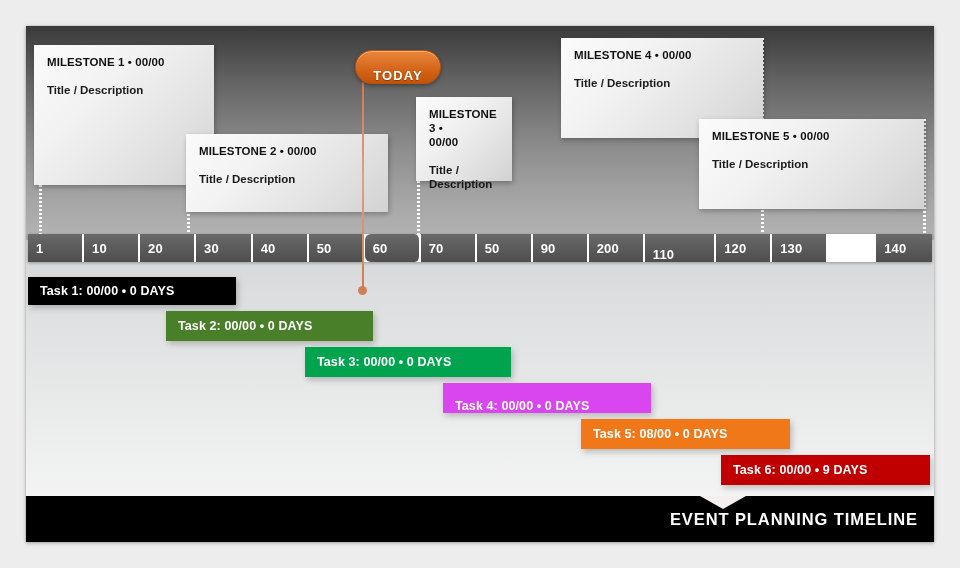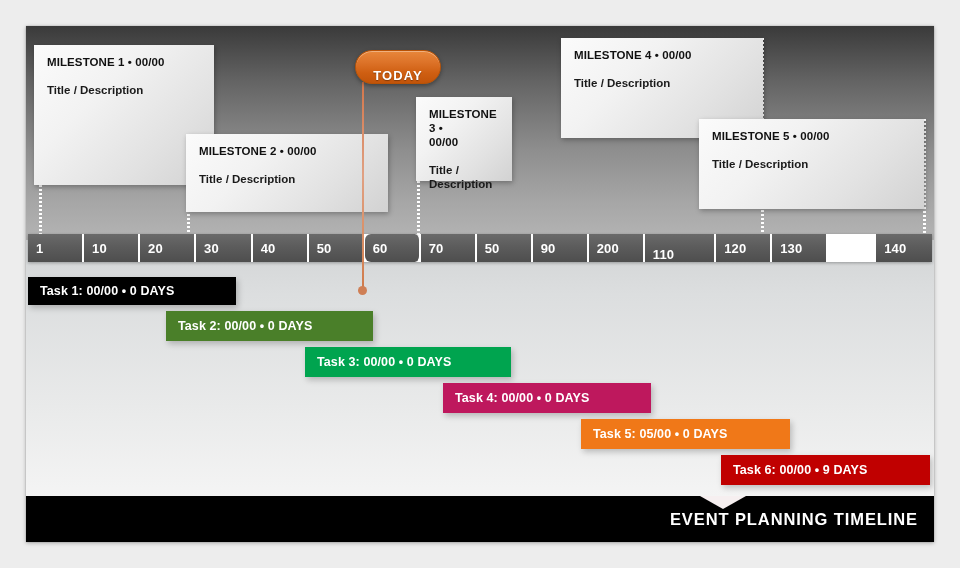--- a/index.html
+++ b/index.html
@@ -303,25 +303,25 @@
     <div id="tasks">
         <div class="task" style="left: 2px; top: 251px; width: 208px; height: 28px; background: rgb(0, 0, 0);">
           <span>Task 1: 00/00 • 0 DAYS</span>
         </div>
         <div class="task" style="left: 140px; top: 285px; width: 207px; height: 30px; background: rgb(74, 127, 41);">
           <span>Task 2: 00/00 • 0 DAYS</span>
         </div>
         <div class="task" style="left: 279px; top: 321px; width: 206px; height: 30px; background: rgb(0, 164, 79);">
           <span>Task 3: 00/00 • 0 DAYS</span>
         </div>
-        <div class="task" style="left: 417px; top: 357px; width: 208px; height: 30px; background: #be185d;">
+        <div class="task" style="left: 417px; top: 357px; width: 208px; height: 30px; background: #d946ef; align-items: flex-end;">
           <span>Task 4: 00/00 • 0 DAYS</span>
         </div>
         <div class="task" style="left: 555px; top: 393px; width: 209px; height: 30px; background: rgb(240, 120, 24);">
-          <span>Task 5: 05/00 • 0 DAYS</span>
+          <span>Task 5: 08/00 • 0 DAYS</span>
         </div>
         <div class="task" style="left: 695px; top: 429px; width: 209px; height: 30px; background: rgb(192, 0, 0);">
           <span>Task 6: 00/00 • 9 DAYS</span>
         </div>
       </div>
 
     <div id="footer-notch" style="left: 674px; bottom: 33px; top: auto;"></div>
     <div id="footer">
       <span>EVENT PLANNING TIMELINE</span>
     </div>

